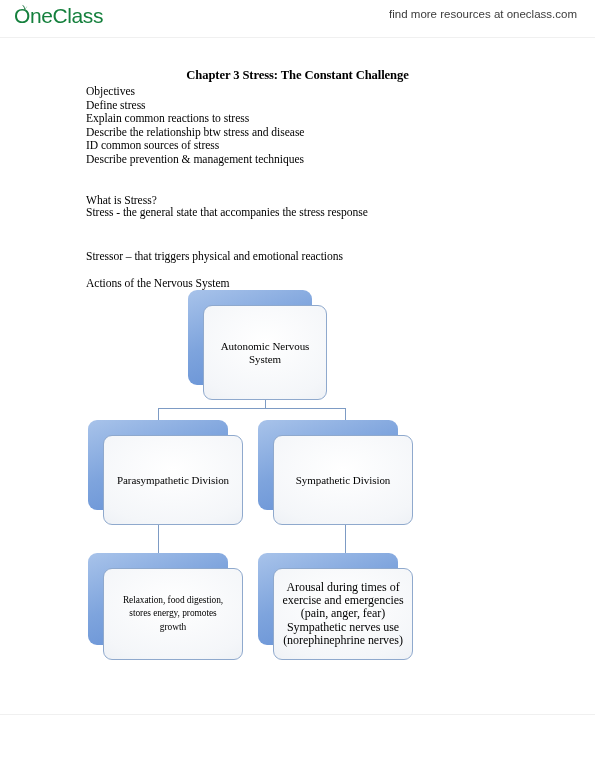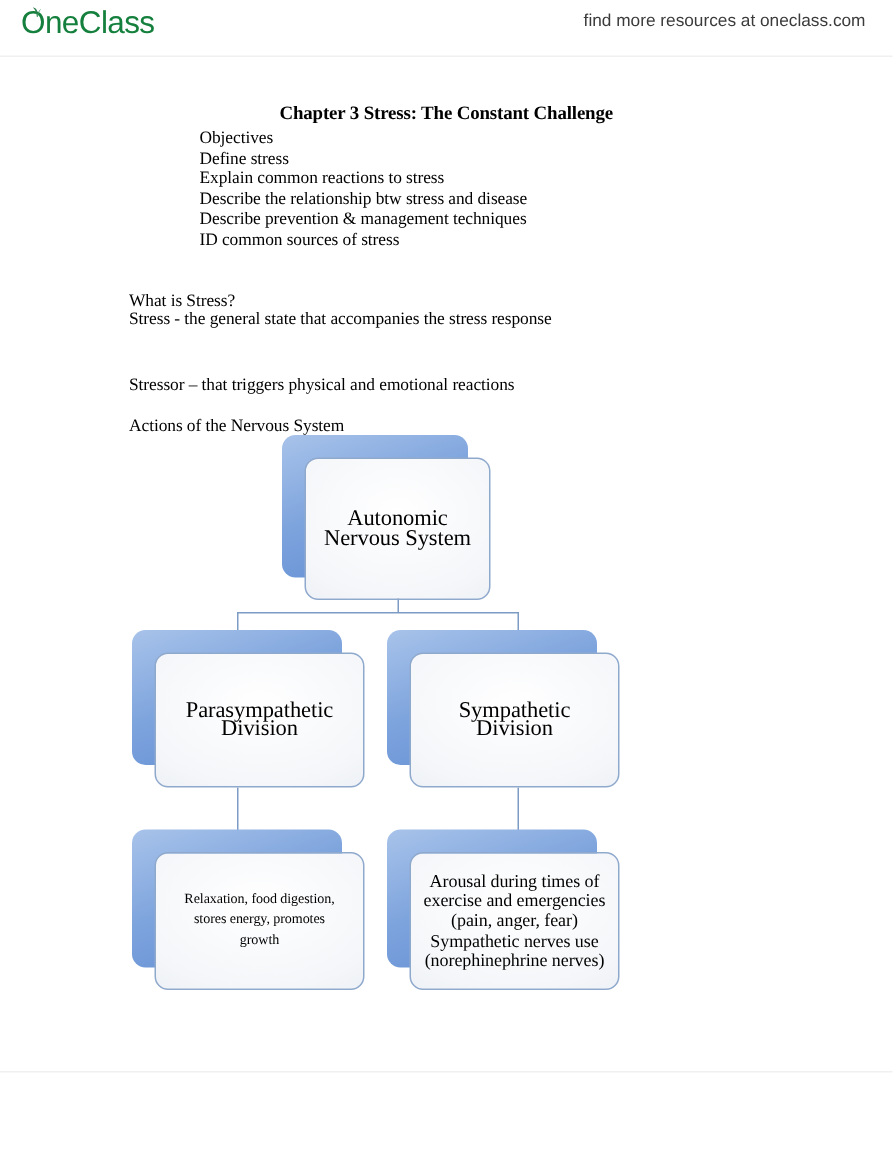--- a/index.html
+++ b/index.html
@@ -88,21 +88,20 @@
     width: 420px;
     margin: 0;
     padding: 0;
     list-style: none;
   }
   .objective-list li {
     font-size: 11.6px;
     line-height: 13.6px;
     letter-spacing: -0.05px;
     white-space: nowrap;
-    margin-left: 47px;
   }
   .para {
     position: absolute;
     left: 86px;
     font-size: 11.6px;
     letter-spacing: -0.05px;
     white-space: nowrap;
   }
   .para-q   { top: 194px; }
   .para-def { top: 206px; }
@@ -132,21 +131,21 @@
     border-radius: 9px;
     background:
       radial-gradient(120% 120% at 50% 38%, #ffffff 0%, #f4f6f9 52%, #e9edf3 78%, #ffffff 100%);
     box-sizing: border-box;
     display: flex;
     align-items: center;
     justify-content: center;
     pointer-events: auto;
   }
   .flow-node .node-label {
-    font-size: 15px;
+    font-size: 11px;
     line-height: 12.4px;
     text-align: center;
     letter-spacing: -0.05px;
     padding: 0 6px;
     white-space: pre-line;
   }
 
   
   .node-ans   { left: 188px; top: 290px; width: 124px; height: 95px; }
   .node-para  { left:  88px; top: 420px; width: 140px; height:  90px; }
@@ -187,22 +186,22 @@
 </div>
 <div class="rule rule-top"></div>
 
 <div class="doc-title">Chapter 3 Stress: The Constant Challenge</div>
 
 <ul class="objective-list">
   <li>Objectives</li>
   <li>Define stress</li>
   <li>Explain common reactions to stress</li>
   <li>Describe the relationship btw stress and disease</li>
+  <li>ID common sources of stress</li>
   <li>Describe prevention &amp; management techniques</li>
-  <li>ID common sources of stress</li>
 </ul>
 
 <div class="para para-q">What is Stress?</div>
 <div class="para para-def">Stress - the general state that accompanies the stress response</div>
 <div class="para para-or">Stressor – that triggers physical and emotional reactions</div>
 <div class="para para-ans">Actions of the Nervous System</div>
 
 <div class="flowchart">
 
   <div class="conn conn-v conn-ans-down"></div>

